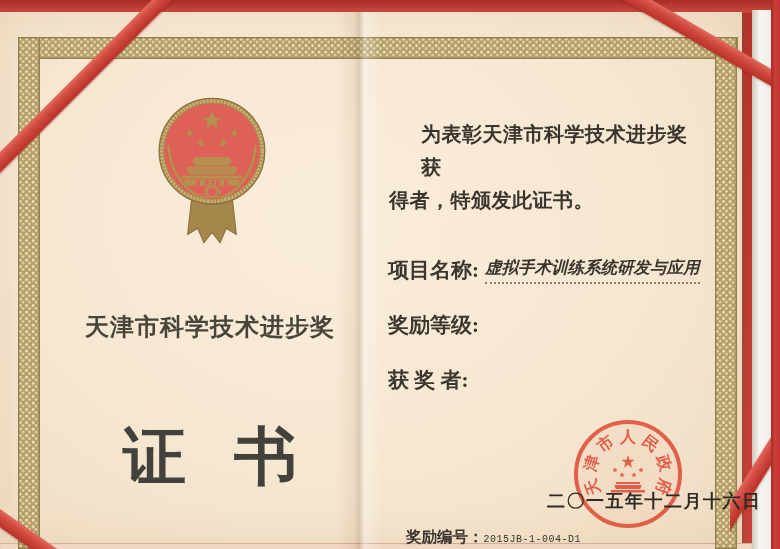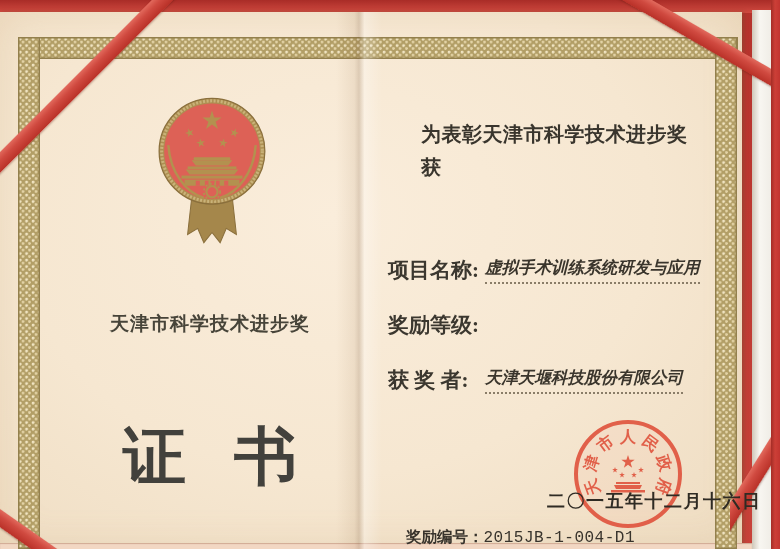--- a/index.html
+++ b/index.html
@@ -38,39 +38,39 @@
     background:linear-gradient(to bottom,#e26a5d 0%,#d04a40 40%,#b93128 100%);
     box-shadow:0 1px 2px rgba(90,25,15,.35);}
   .ribbon.tl{left:-49px;top:74px;transform:rotate(-45deg);}
   .ribbon.tr{left:584px;top:37px;transform:rotate(30deg);}
   .ribbon.bl{left:-108px;top:526px;transform:rotate(35deg);}
   .br-clip{position:absolute;left:730px;top:420px;width:50px;height:129px;overflow:hidden;}
   .ribbon.br{left:-118px;top:70px;transform:rotate(-58deg);}
   
   .emblem{position:absolute;left:151px;top:94px;width:122px;height:155px;}
   .award-title{position:absolute;left:58px;top:311px;width:304px;text-align:center;
-    font-size:19px;font-weight:700;letter-spacing:1px;color:#474439;}
+    font-size:24px;font-weight:700;letter-spacing:1px;color:#474439;}
   .cert-title{position:absolute;left:58px;top:414px;width:304px;text-align:center;
     font-family:"DejaVu Sans",sans-serif;font-size:63px;font-weight:700;
     word-spacing:26px;color:#42413c;}
   
   .citation{position:absolute;left:389px;top:118px;width:302px;
     font-size:20px;line-height:33px;font-weight:600;letter-spacing:.5px;color:#39352d;}
   .citation .l1{padding-left:32px;}
   .fields{position:absolute;left:388px;top:249px;width:294px;}
   .frow{display:flex;align-items:flex-end;height:35px;margin-bottom:20px;}
   .flabel{flex:0 0 97px;font-size:21px;font-weight:700;color:#3b372f;white-space:nowrap;}
   .fvalue{flex:1;text-align:left;font-size:16.5px;font-style:italic;font-weight:600;
     color:#3a352c;border-bottom:2px dotted #8a7d68;padding-bottom:3px;white-space:nowrap;}
   .seal{position:absolute;left:553px;top:399px;width:150px;height:150px;opacity:.92;}
   .date{position:absolute;left:547px;top:489px;font-size:18px;font-weight:600;
     letter-spacing:1.5px;color:#2f2b24;z-index:5;}
   .award-no{position:absolute;left:406px;top:516px;display:flex;align-items:baseline;color:#38332c;margin-top:11px;}
   .award-no .lbl{font-size:15.5px;font-weight:700;}
-  .award-no .val{font-family:"Liberation Mono",monospace;font-size:16px;letter-spacing:.5px;}
+  .award-no .val{font-family:"Liberation Mono",monospace;font-size:10px;letter-spacing:.5px;}
 </style>
 </head>
 <body>
 
 <div class="stage">
 
   <div class="top-cover"></div>
   <div class="paper"></div>
   <div class="bottom-page-strip"></div>
 
@@ -112,33 +112,33 @@
     <circle cx="60" cy="96" r="8" fill="none" stroke="#b3914f" stroke-width="1.8" stroke-dasharray="2 2.4"></circle>
     <path d="M17,50 C19,78 35,97 52,102" fill="none" stroke="#b3914f" stroke-width="2.4"></path>
     <path d="M103,50 C101,78 85,97 68,102" fill="none" stroke="#b3914f" stroke-width="2.4"></path>
   </svg>
 
   <div class="award-title">天津市科学技术进步奖</div>
   <div class="cert-title">证 书</div>
 
   <div class="citation">
     <div class="l1">为表彰天津市科学技术进步奖获</div>
+    <div class="l2">得者，特颁发此证书。</div>
   </div>
 
   <div class="fields">
     <div class="frow">
       <span class="flabel">项目名称:</span>
       <span class="fvalue">虚拟手术训练系统研发与应用</span>
     </div>
     <div class="frow">
       <span class="flabel">奖励等级:</span>
     </div>
     <div class="frow">
       <span class="flabel">获 奖 者:</span>
-      <span class="fvalue">天津天堰科技股份有限公司</span>
     </div>
   </div>
 
   <svg class="seal" viewBox="0 0 150 150">
     <circle cx="75" cy="75" r="52" fill="rgba(235,110,90,0.06)" stroke="#e0553f" stroke-width="4"></circle>
     <g fill="#e0553f" font-family="Liberation Serif, serif" font-size="16" font-weight="bold" text-anchor="middle">
       <text transform="translate(39.3,88) rotate(-110)" dominant-baseline="central">天</text>
       <text transform="translate(38.6,64.1) rotate(-73)" dominant-baseline="central">津</text>
       <text transform="translate(52.3,44.6) rotate(-37)" dominant-baseline="central">市</text>
       <text transform="translate(75,37) rotate(0)" dominant-baseline="central">人</text>

